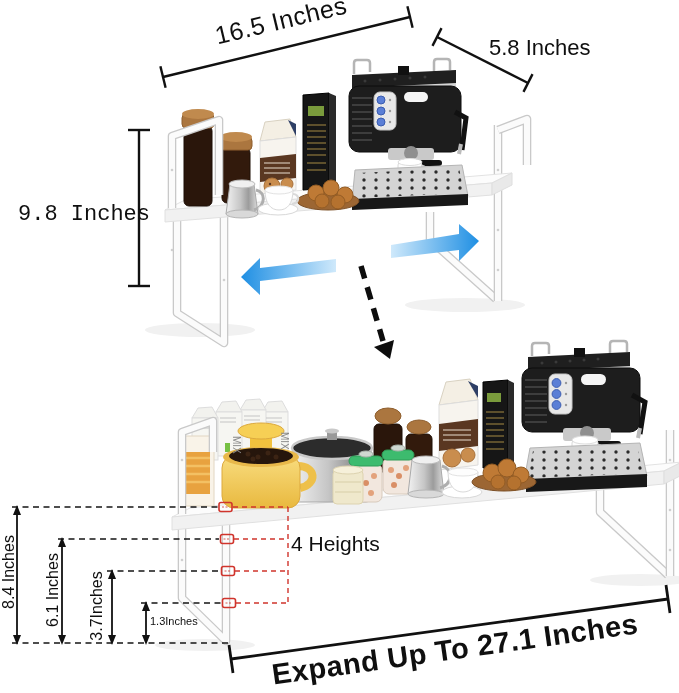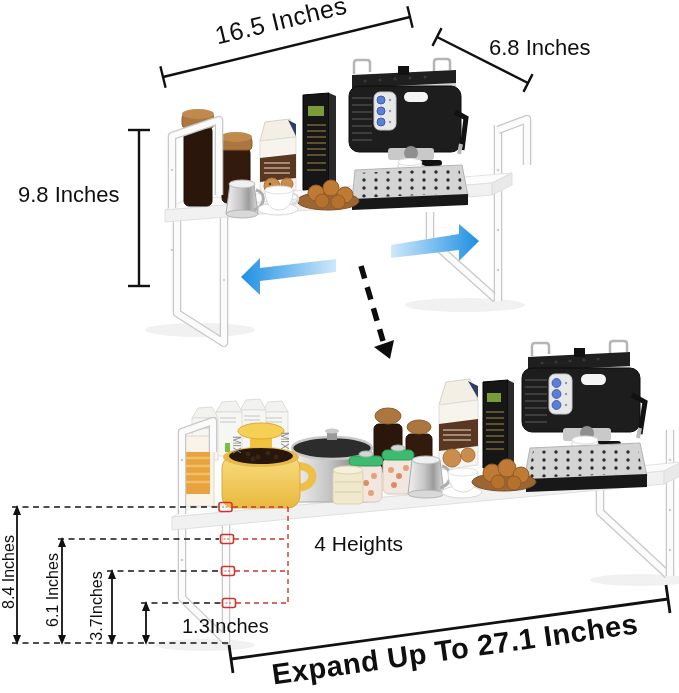--- a/index.html
+++ b/index.html
@@ -9,28 +9,28 @@
   .lbl{position:absolute;white-space:nowrap;color:#0f0f0f;}
   .frame-o{fill:none;stroke:#c9c9c9;stroke-width:8.6;stroke-linejoin:round;}
   .frame-i{fill:none;stroke:#fbfbfb;stroke-width:6;stroke-linejoin:round;}
   .dashk{stroke:#151515;stroke-width:1.7;fill:none;stroke-dasharray:6 4.5;}
   .dashr{stroke:#d0342c;stroke-width:1.4;fill:none;stroke-dasharray:5 4;}
   .dim{stroke:#111;stroke-width:2.4;fill:none;}
   .varrow{stroke:#111;stroke-width:1.8;fill:none;}
   #lbl-top-width{left:202px;top:6px;width:158px;font-size:25px;text-align:center;
     transform:rotate(-13.5deg);letter-spacing:.5px;}
   #lbl-depth{left:489px;top:35px;width:110px;font-size:22px;}
-  #lbl-height{left:18px;top:182px;width:105px;font-size:22px;}
-  #lbl-adjust{left:291px;top:531px;width:112px;font-size:21px;line-height:25px;text-align:right;}
+  #lbl-height{left:18px;top:202px;width:105px;font-size:22px;font-family:Liberation Mono, monospace;}
+  #lbl-adjust{left:291px;top:531px;width:112px;font-size:21px;line-height:25px;text-align:left;}
   #lbl-adjust span{display:block;}
   .vlbl{font-size:16px;text-align:center;transform:rotate(-90deg);}
   #lbl-h1{left:-32px;top:563px;width:82px;}
   #lbl-h2{left:12px;top:581px;width:82px;}
   #lbl-h3{left:57px;top:597px;width:80px;}
-  #lbl-h4{left:150px;top:615px;font-size:20px;margin-left:32px;}
+  #lbl-h4{left:150px;top:615px;font-size:11px;}
   #lbl-expand{left:233px;top:633px;width:444px;font-size:29px;font-weight:bold;
     text-align:center;transform:rotate(-8deg);letter-spacing:.5px;}
 </style>
 </head>
 <body>
 
 <div id="stage">
 <svg id="art" width="679" height="693" viewBox="0 0 679 693">
   <defs>
     <linearGradient id="gSilver" x1="0" y1="0" x2="1" y2="0">
@@ -442,21 +442,21 @@
 
     <g>
       <line x1="231" y1="659" x2="668" y2="599" stroke="#111" stroke-width="2.8"></line>
       <line x1="229" y1="645" x2="233" y2="673" stroke="#111" stroke-width="2.8"></line>
       <line x1="666" y1="585" x2="670" y2="613" stroke="#111" stroke-width="2.8"></line>
     </g>
   </g>
 </svg>
 
 <div class="lbl" id="lbl-top-width">16.5 Inches</div>
-<div class="lbl" id="lbl-depth">6.8 Inches</div>
+<div class="lbl" id="lbl-depth">5.8 Inches</div>
 <div class="lbl" id="lbl-height">9.8 Inches</div>
 <div class="lbl" id="lbl-adjust">
   <span>4 Heights</span>
 </div>
 <div class="lbl vlbl" id="lbl-h1">8.4 Inches</div>
 <div class="lbl vlbl" id="lbl-h2">6.1 Inches</div>
 <div class="lbl vlbl" id="lbl-h3">3.7Inches</div>
 <div class="lbl" id="lbl-h4">1.3Inches</div>
 <div class="lbl" id="lbl-expand">Expand Up To 27.1 Inches</div>
 </div>

